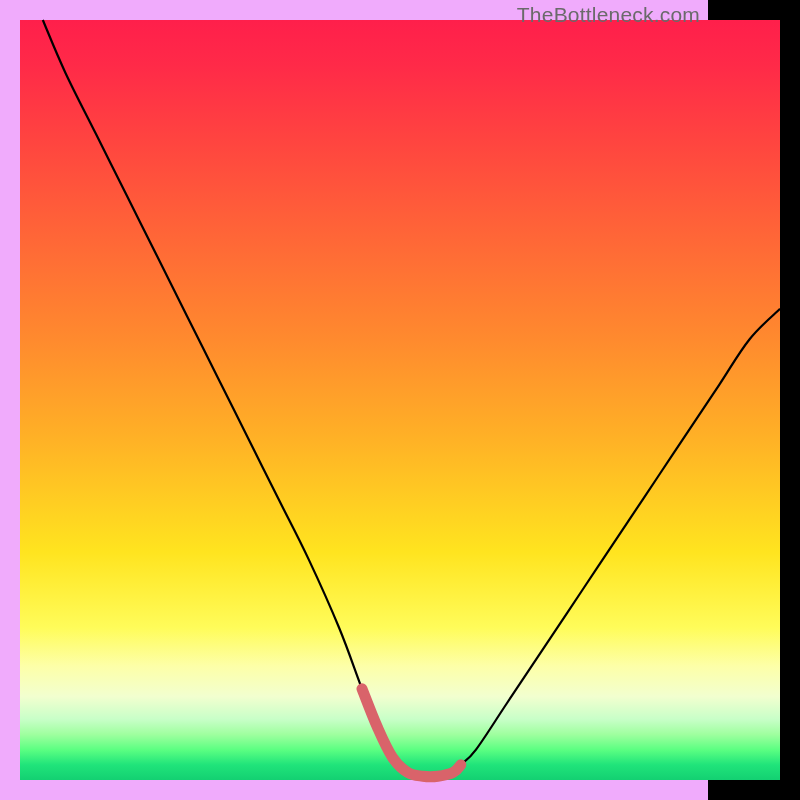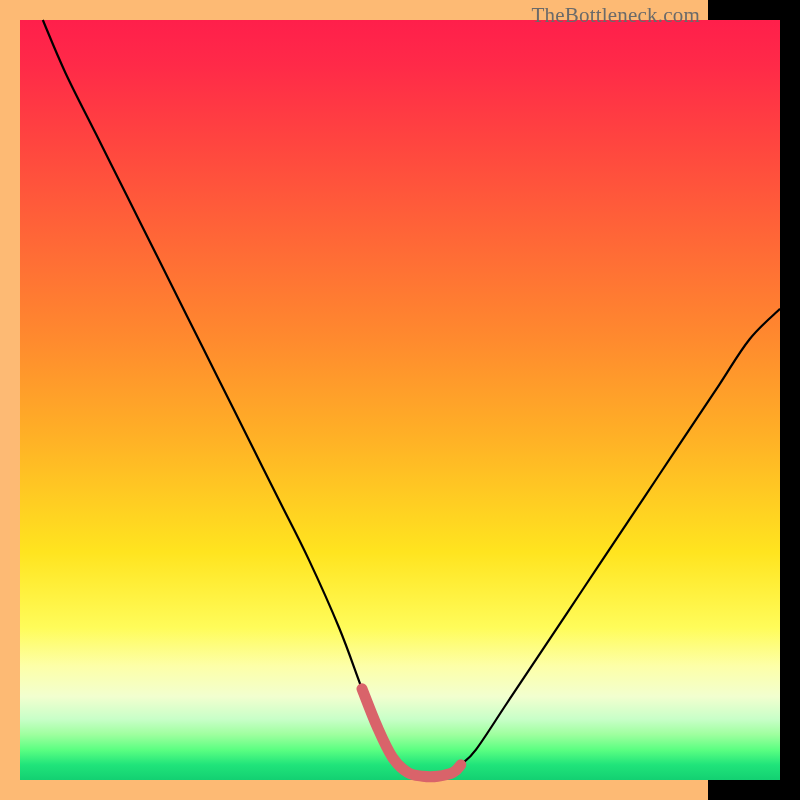--- a/index.html
+++ b/index.html
@@ -8,22 +8,21 @@
     width: 800px;
     height: 800px;
     background: #000;
     overflow: hidden;
     font-family: Arial, Helvetica, sans-serif;
   }
   .frame {
     position: relative;
     width: 708px;
     height: 800px;
-    background: #fdba74;
-    font-family: Liberation Serif, serif;
+    background: #f0abfc;
   }
   .plot-area {
     position: absolute;
     left: 20px;
     top: 20px;
     width: 760px;
     height: 760px;
   }
   .gradient {
     position: absolute;

